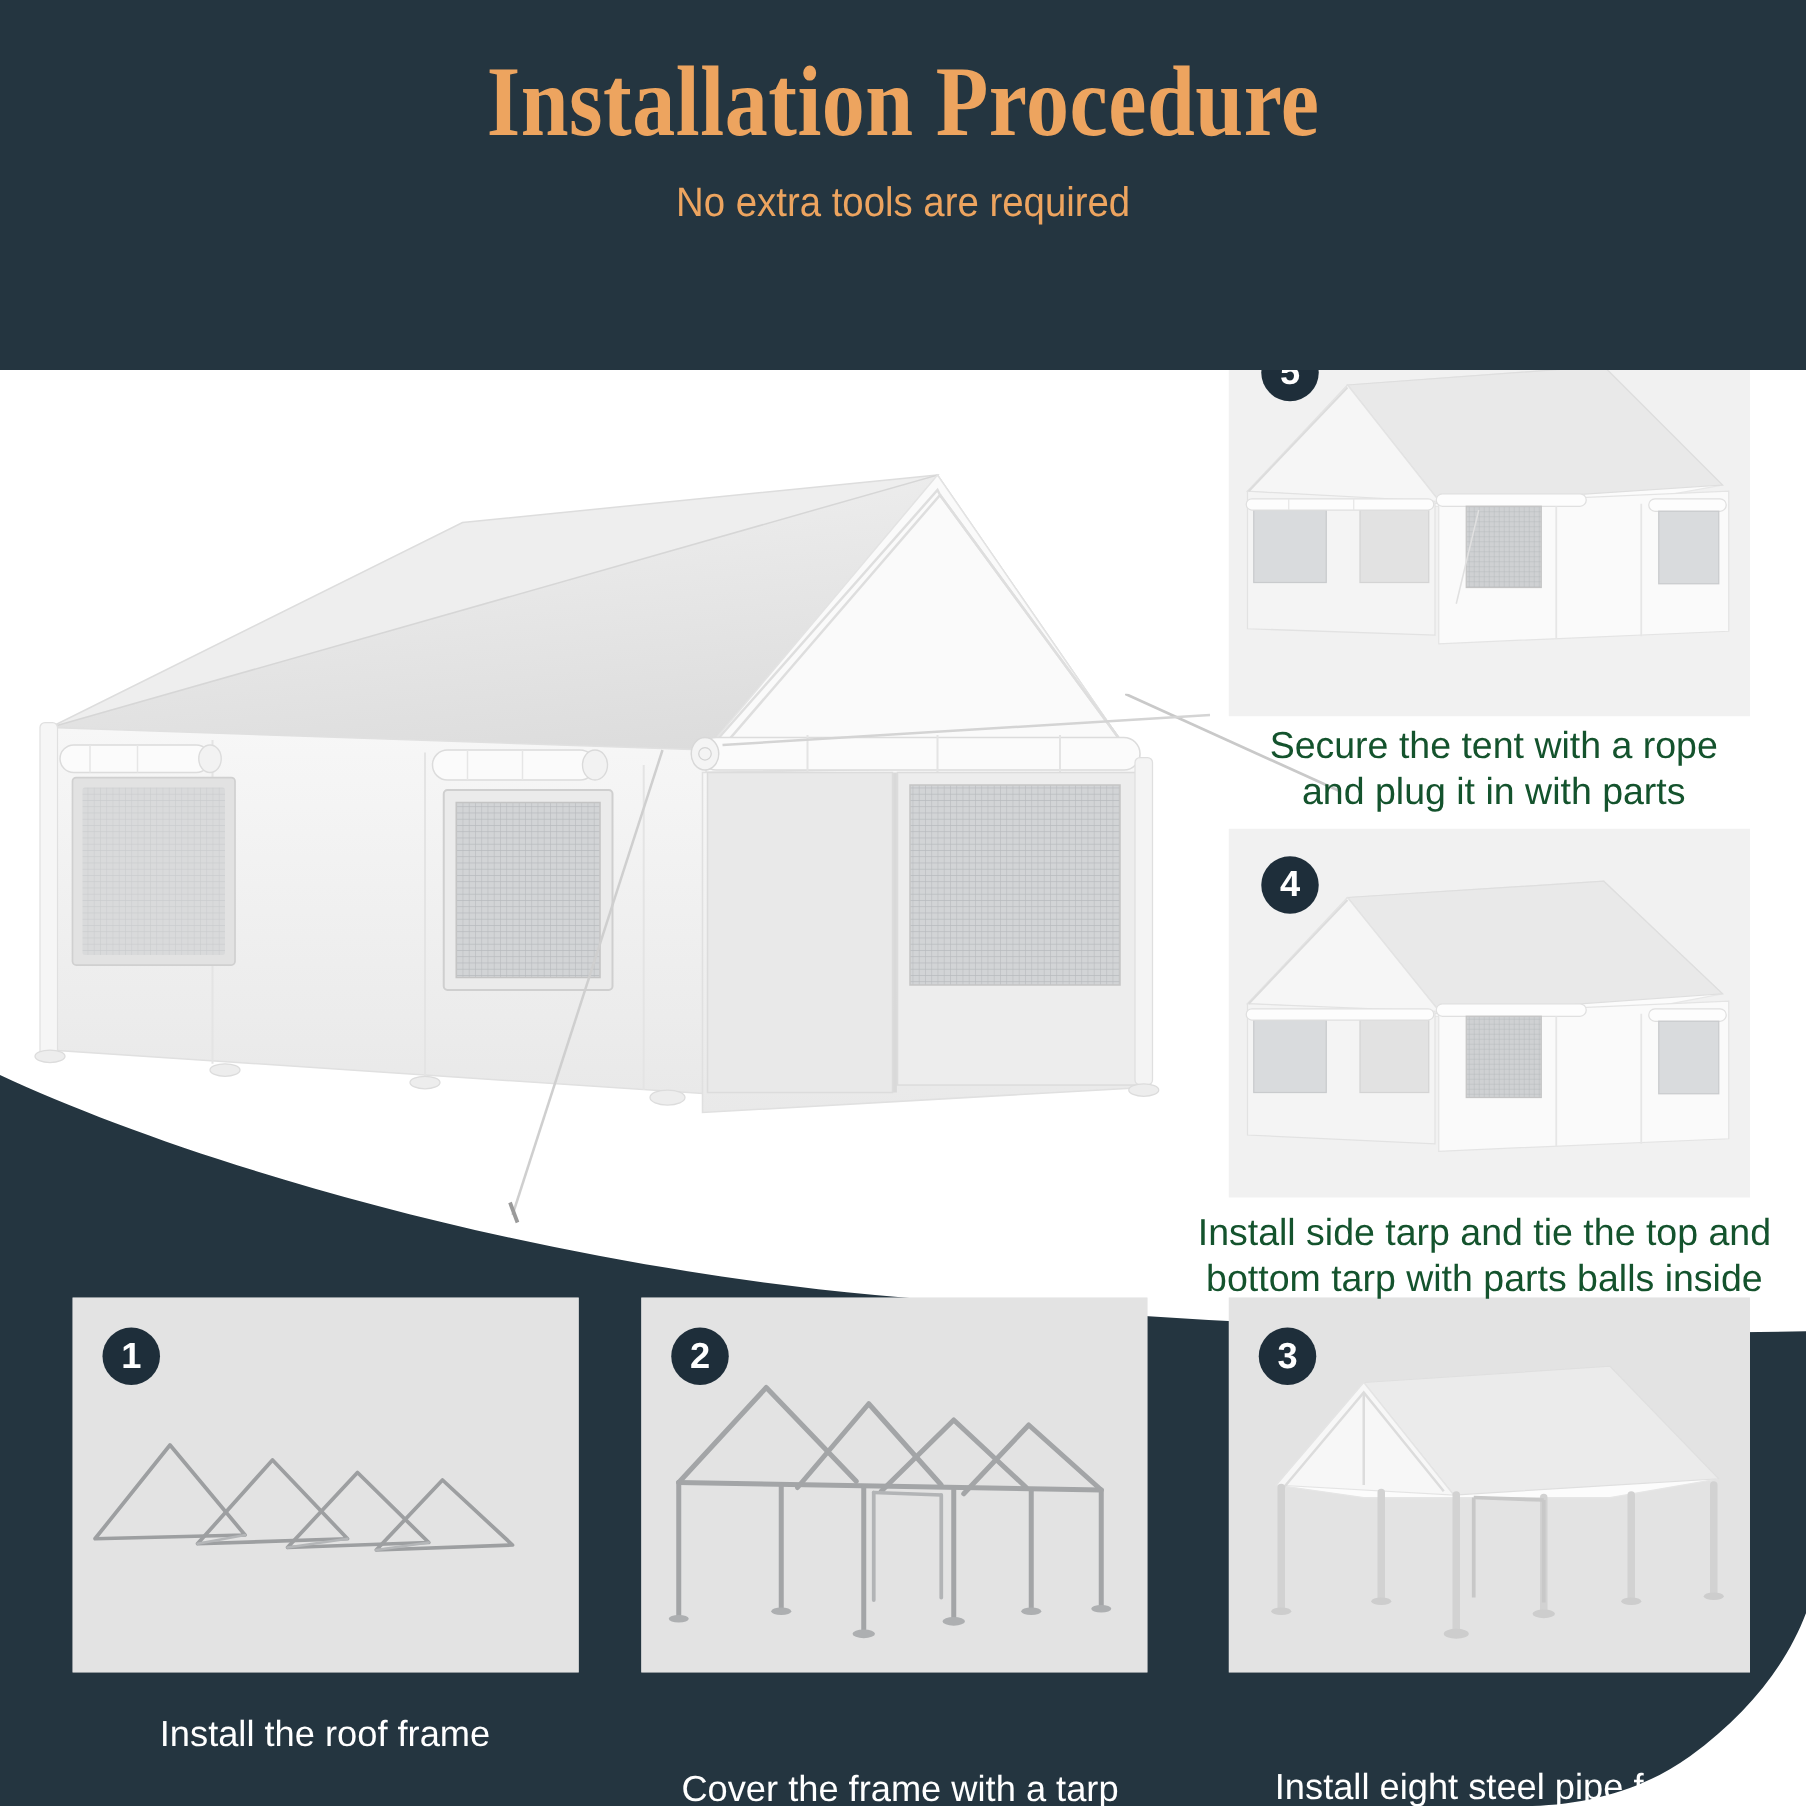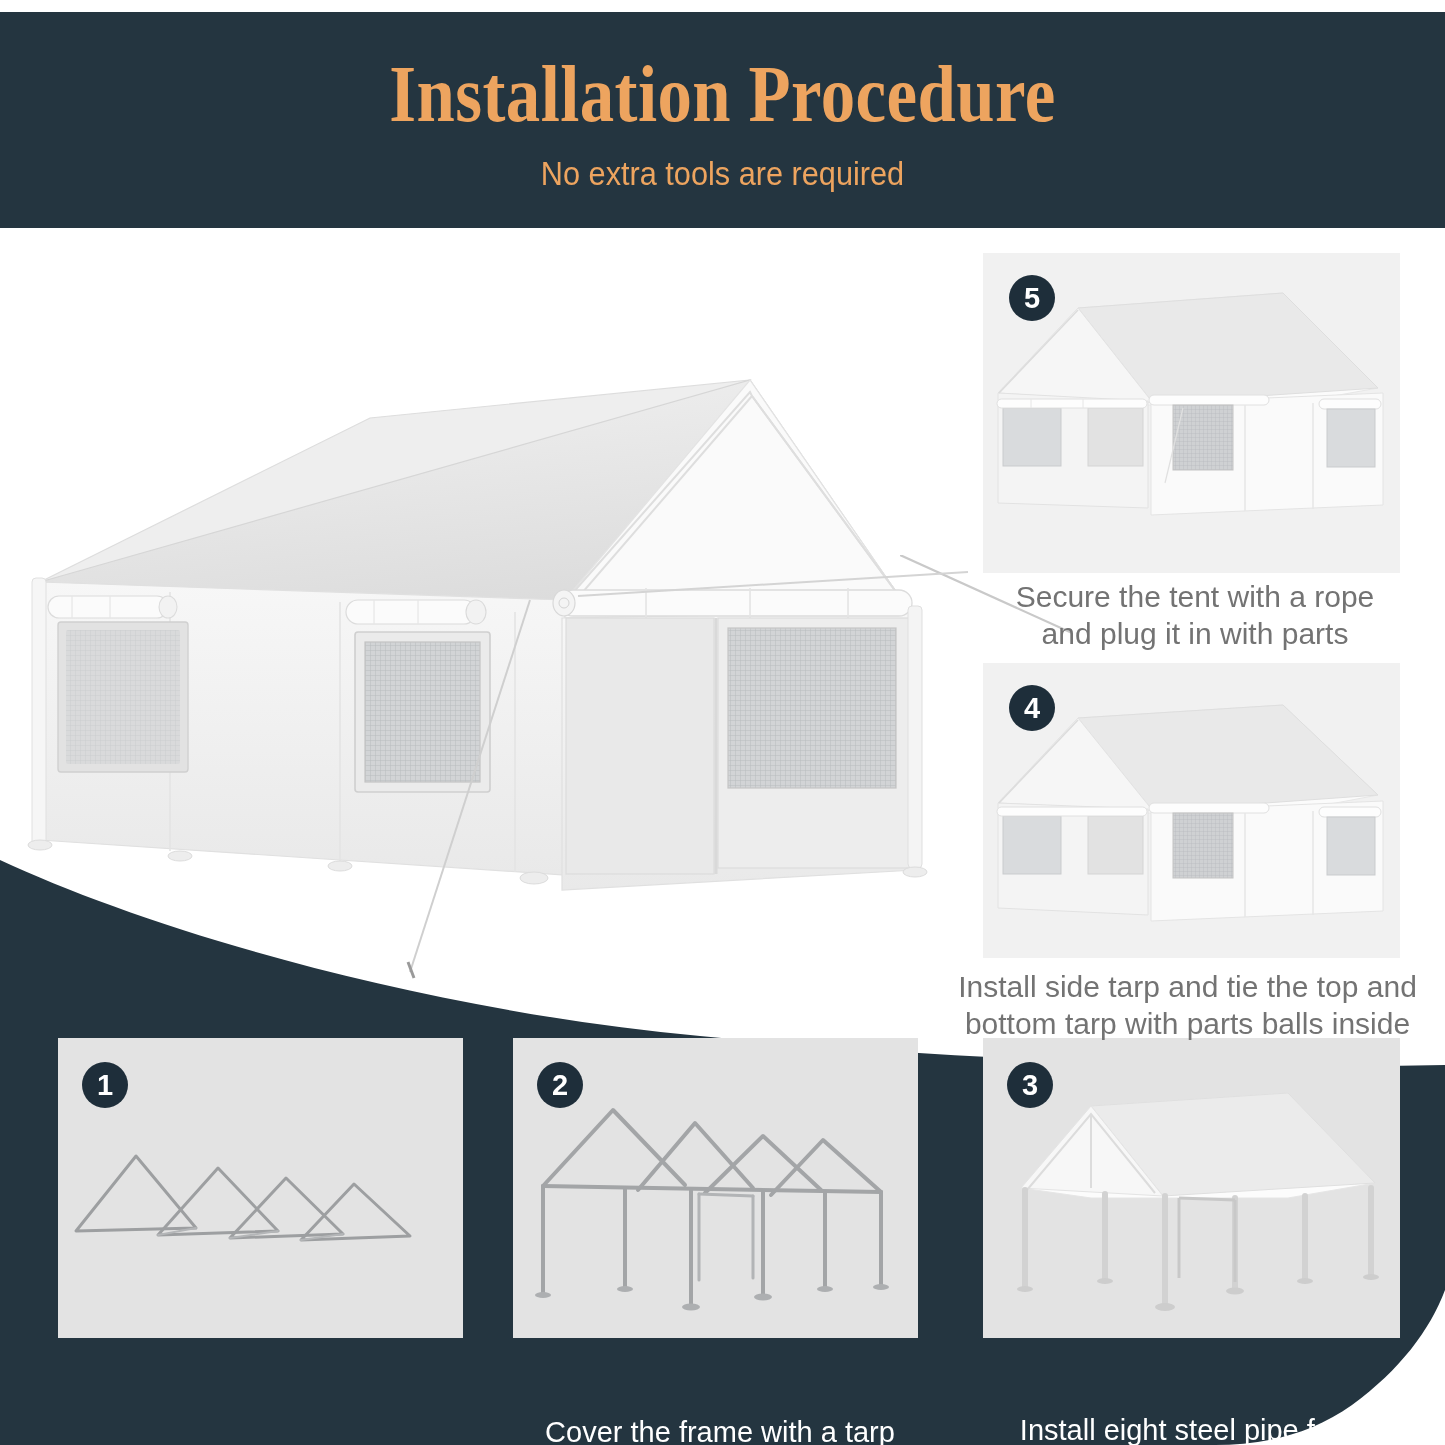--- a/index.html
+++ b/index.html
@@ -20,24 +20,23 @@
     width: 1445px;
     height: 1445px;
     background: #ffffff;
   }
 
   
   .header-band {
     position: absolute;
     left: 0; top: 0;
     width: 1445px;
-    height: 216px;
+    height: 296px;
     background: #243540;
     z-index: 5;
-    margin-top: 12px;
   }
   .header-title {
     position: absolute;
     left: 0; top: 38px;
     width: 1445px;
     text-align: center;
     font-family: "Liberation Serif", serif;
     font-weight: bold;
     font-size: 80px;
     line-height: 88px;
@@ -111,21 +110,21 @@
   .panel-1 .badge, .panel-2 .badge, .panel-3 .badge { left: 24px; top: 24px; }
 
   
   .caption {
     position: absolute;
     text-align: center;
     z-index: 6;
     white-space: pre-line;
   }
   .caption-dark {
-    color: #737373;
+    color: #14532d;
     font-size: 30px;
     line-height: 37px;
   }
   .caption-light {
     color: #ffffff;
     font-size: 29px;
     line-height: 36px;
   }
   .cap-5 { left: 960px; top: 578px; width: 470px; }
   .cap-4 { left: 935px; top: 968px; width: 505px; }
@@ -399,16 +398,17 @@
         <ellipse cx="388" cy="239" rx="8" ry="3"></ellipse>
       </g>
     </svg>
     <div class="badge">3</div>
   </div>
 
   <div class="caption caption-dark cap-5">Secure the tent with a rope
 and plug it in with parts</div>
   <div class="caption caption-dark cap-4">Install side tarp and tie the top and
 bottom tarp with parts balls inside</div>
+  <div class="caption caption-light cap-1">Install the roof frame</div>
   <div class="caption caption-light cap-2">Cover the frame with a tarp</div>
   <div class="caption caption-light cap-3">Install eight steel pipe feet</div>
 
 </div>
 
 </body></html>

